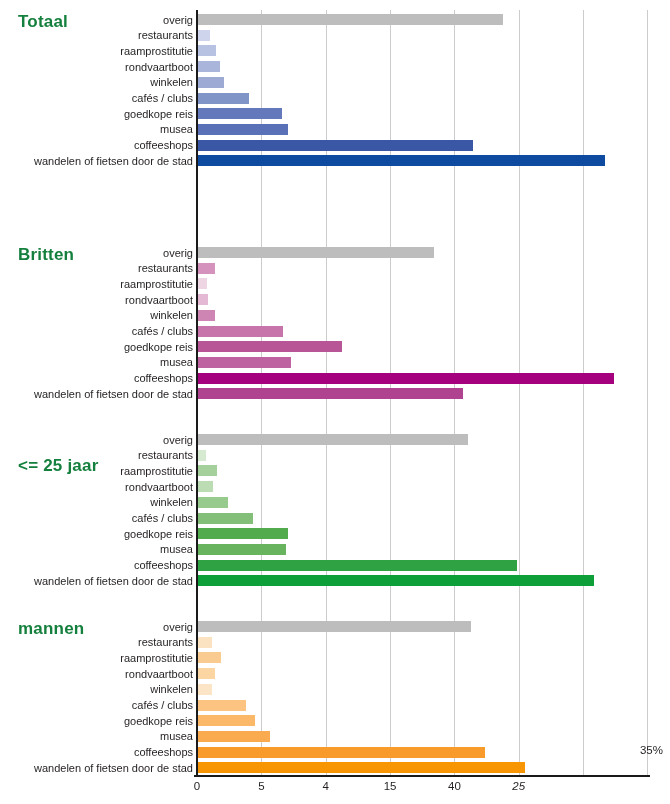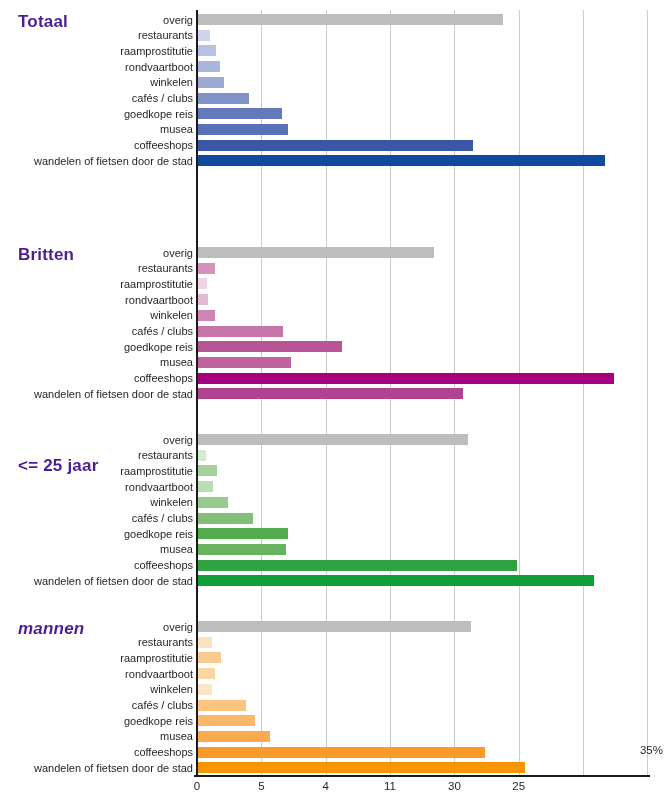--- a/index.html
+++ b/index.html
@@ -15,21 +15,21 @@
   .x-axis{position:absolute;height:2px;background:#1a1a1a;}
   .bar{position:absolute;height:11px;}
   .cat-label{
     position:absolute;
     font-size:11px;color:#231f20;
     text-align:center;white-space:nowrap;
     line-height:12px;
   }
   .group-label{
     position:absolute;
-    font-size:17px;font-weight:bold;color:#4c1d95;
+    font-size:17px;font-weight:bold;color:#15803d;
     white-space:nowrap;letter-spacing:0.2px;
   }
   .tick-label{
     position:absolute;
     font-size:11.5px;color:#231f20;
     transform:translateX(-50%);
     white-space:nowrap;
   }
 </style>
 </head>
@@ -41,23 +41,23 @@
     <div class="gridline" style="left: 390.05px; top: 10px; height: 765px; background: rgb(204, 204, 204);"></div>
     <div class="gridline" style="left: 454.4px; top: 10px; height: 765px; background: rgb(204, 204, 204);"></div>
     <div class="gridline" style="left: 518.75px; top: 10px; height: 765px; background: rgb(204, 204, 204);"></div>
     <div class="gridline" style="left: 583.1px; top: 10px; height: 765px; background: rgb(204, 204, 204);"></div>
     <div class="gridline" style="left: 647.45px; top: 10px; height: 765px; background: rgb(204, 204, 204);"></div>
     <div class="y-axis" style="left: 196px; top: 10px; height: 765px; background: rgb(26, 26, 26);"></div>
     <div class="x-axis" style="left: 194px; top: 775px; width: 456.45px; background: rgb(26, 26, 26);"></div>
     <div class="tick-label" style="left: 197px; top: 780px;">0</div>
     <div class="tick-label" style="left: 261.35px; top: 780px;">5</div>
     <div class="tick-label" style="left: 325.7px; top: 780px;">4</div>
-    <div class="tick-label" style="left: 390.05px; top: 780px;">11</div>
-    <div class="tick-label" style="left: 454.4px; top: 780px;">30</div>
-    <div class="tick-label" style="left: 518.75px; top: 780px;">25</div>
+    <div class="tick-label" style="left: 390.05px; top: 780px;">15</div>
+    <div class="tick-label" style="left: 454.4px; top: 780px;">40</div>
+    <div class="tick-label" style="left: 518.75px; top: 780px; font-style: italic;">25</div>
     <div class="tick-label" style="left: 583.1px; top: 780px; margin-top: 28px;">30</div>
     <div class="tick-label" style="left: 651.45px; top: 744px;">35%</div>
     <div class="group-label" style="left: 18px; top: 12px;">Totaal</div>
     <div class="cat-label" style="right: 477px; top: 13.5px;">overig</div>
     <div class="bar" style="left: 198px; top: 14px; width: 305.019px; height: 11px; background: rgb(189, 189, 189);"></div>
     <div class="cat-label" style="right: 477px; top: 29.2px;">restaurants</div>
     <div class="bar" style="left: 198px; top: 29.7px; width: 11.583px; height: 11px; background: rgb(205, 212, 235);"></div>
     <div class="cat-label" style="right: 477px; top: 44.9px;">raamprostitutie</div>
     <div class="bar" style="left: 198px; top: 45.4px; width: 18.018px; height: 11px; background: rgb(183, 193, 225);"></div>
     <div class="cat-label" style="right: 477px; top: 60.6px;">rondvaartboot</div>
@@ -109,21 +109,21 @@
     <div class="cat-label" style="right: 477px; top: 512px;">cafés / clubs</div>
     <div class="bar" style="left: 198px; top: 512.5px; width: 55.341px; height: 11px; background: rgb(131, 191, 120);"></div>
     <div class="cat-label" style="right: 477px; top: 527.7px;">goedkope reis</div>
     <div class="bar" style="left: 198px; top: 528.2px; width: 90.09px; height: 11px; background: rgb(82, 171, 76);"></div>
     <div class="cat-label" style="right: 477px; top: 543.4px;">musea</div>
     <div class="bar" style="left: 198px; top: 543.9px; width: 87.516px; height: 11px; background: rgb(104, 180, 94);"></div>
     <div class="cat-label" style="right: 477px; top: 559.1px;">coffeeshops</div>
     <div class="bar" style="left: 198px; top: 559.6px; width: 319.176px; height: 11px; background: rgb(47, 163, 68);"></div>
     <div class="cat-label" style="right: 477px; top: 574.8px;">wandelen of fietsen door de stad</div>
     <div class="bar" style="left: 198px; top: 575.3px; width: 396.396px; height: 11px; background: rgb(15, 159, 56);"></div>
-    <div class="group-label" style="left: 18px; top: 619px; font-style: italic;">mannen</div>
+    <div class="group-label" style="left: 18px; top: 619px;">mannen</div>
     <div class="cat-label" style="right: 477px; top: 620.5px;">overig</div>
     <div class="bar" style="left: 198px; top: 621px; width: 272.844px; height: 11px; background: rgb(189, 189, 189);"></div>
     <div class="cat-label" style="right: 477px; top: 636.2px;">restaurants</div>
     <div class="bar" style="left: 198px; top: 636.7px; width: 14.157px; height: 11px; background: rgb(251, 227, 194);"></div>
     <div class="cat-label" style="right: 477px; top: 651.9px;">raamprostitutie</div>
     <div class="bar" style="left: 198px; top: 652.4px; width: 23.166px; height: 11px; background: rgb(250, 203, 144);"></div>
     <div class="cat-label" style="right: 477px; top: 667.6px;">rondvaartboot</div>
     <div class="bar" style="left: 198px; top: 668.1px; width: 16.731px; height: 11px; background: rgb(251, 213, 162);"></div>
     <div class="cat-label" style="right: 477px; top: 683.3px;">winkelen</div>
     <div class="bar" style="left: 198px; top: 683.8px; width: 14.157px; height: 11px; background: rgb(252, 229, 198);"></div>

